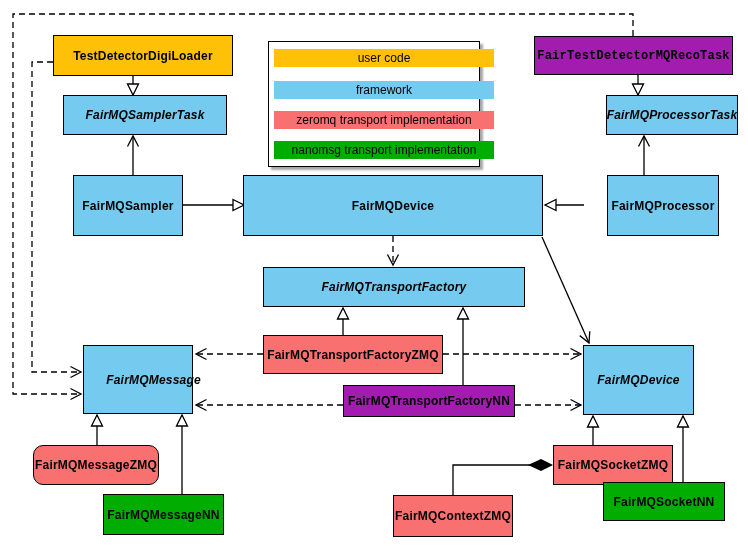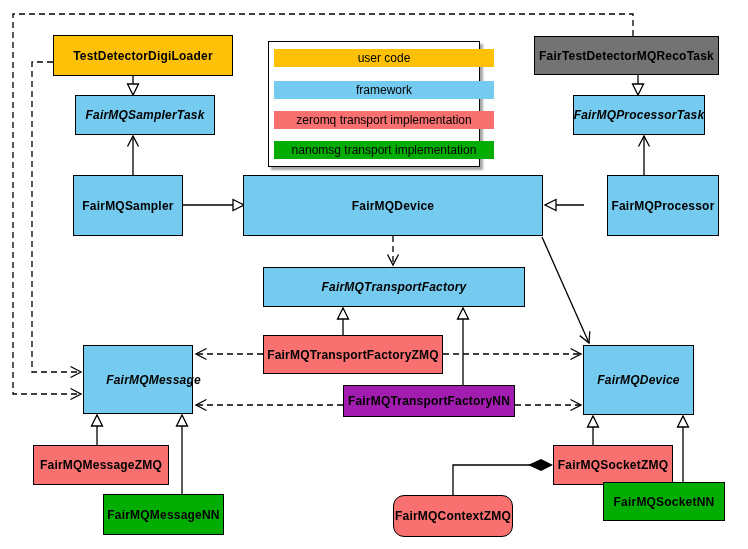--- a/index.html
+++ b/index.html
@@ -64,42 +64,42 @@
     <path d="M343,405 L196,405" stroke="#000" stroke-width="1.3" fill="none" stroke-dasharray="6,4" marker-end="url(#mOpen)"></path>
     <path d="M515,405 L581,405" stroke="#000" stroke-width="1.3" fill="none" stroke-dasharray="6,4" marker-end="url(#mOpen)"></path>
     <path d="M53,62 L32,62 L32,372 L81,372" stroke="#000" stroke-width="1.3" fill="none" stroke-dasharray="6,4" marker-end="url(#mOpen)"></path>
     <path d="M633,36 L633,14 L13,14 L13,394 L81,394" stroke="#000" stroke-width="1.3" fill="none" stroke-dasharray="6,4" marker-end="url(#mOpen)"></path>
 
     <path d="M453,495 L453,465 L530,465" stroke="#000" stroke-width="1.3" fill="none"></path>
     <polygon points="528,465 541,459 553,465 541,471" fill="#000"></polygon>
   </svg>
 
   <div class="box" style="left: 53px; top: 35px; width: 180px; height: 41px; background: rgb(255, 193, 7);">TestDetectorDigiLoader</div>
-  <div class="box" style="left: 534px; top: 36px; width: 185px; height: 39px; background: #737373;">FairTestDetectorMQRecoTask</div>
+  <div class="box" style="left: 534px; top: 36px; width: 199px; height: 39px; background: #a21caf; font-family: Liberation Mono, monospace;">FairTestDetectorMQRecoTask</div>
 
-  <div class="box abstract" style="left: 63px; top: 95px; width: 140px; height: 40px; background: rgb(116, 203, 239); margin-left: 12px;">FairMQSamplerTask</div>
-  <div class="box abstract" style="left: 573px; top: 95px; width: 132px; height: 40px; background: rgb(116, 203, 239);">FairMQProcessorTask</div>
+  <div class="box abstract" style="left: 63px; top: 95px; width: 164px; height: 40px; background: rgb(116, 203, 239);">FairMQSamplerTask</div>
+  <div class="box abstract" style="left: 606px; top: 95px; width: 132px; height: 40px; background: rgb(116, 203, 239);">FairMQProcessorTask</div>
 
   <div class="box" style="left: 73px; top: 175px; width: 110px; height: 61px; background: rgb(116, 203, 239);">FairMQSampler</div>
   <div class="box" style="left: 243px; top: 175px; width: 300px; height: 61px; background: rgb(116, 203, 239);">FairMQDevice</div>
   <div class="box" style="left: 584px; top: 175px; width: 112px; height: 61px; background: rgb(116, 203, 239); margin-left: 23px;">FairMQProcessor</div>
 
   <div class="box abstract" style="left: 263px; top: 267px; width: 262px; height: 40px; background: rgb(116, 203, 239);">FairMQTransportFactory</div>
   <div class="box" style="left: 263px; top: 335px; width: 180px; height: 39px; background: rgb(248, 112, 112);">FairMQTransportFactoryZMQ</div>
   <div class="box" style="left: 343px; top: 385px; width: 172px; height: 32px; background: #a21caf;">FairMQTransportFactoryNN</div>
 
   <div class="box abstract" style="left: 83px; top: 345px; width: 110px; height: 69px; background: rgb(116, 203, 239); padding-left: 31px;">FairMQMessage</div>
   <div class="box abstract" style="left: 583px; top: 345px; width: 111px; height: 70px; background: rgb(116, 203, 239);">FairMQDevice</div>
 
-  <div class="box" style="left: 33px; top: 445px; width: 136px; height: 40px; background: rgb(248, 112, 112);">FairMQMessageZMQ</div>
+  <div class="box" style="left: 33px; top: 445px; width: 126px; height: 40px; background: rgb(248, 112, 112); border-radius: 10px;">FairMQMessageZMQ</div>
   <div class="box" style="left: 103px; top: 494px; width: 121px; height: 41px; background: rgb(0, 173, 0);">FairMQMessageNN</div>
 
   <div class="box" style="left: 553px; top: 445px; width: 120px; height: 40px; background: rgb(248, 112, 112);">FairMQSocketZMQ</div>
   <div class="box" style="left: 603px; top: 482px; width: 122px; height: 39px; background: rgb(0, 173, 0);">FairMQSocketNN</div>
-  <div class="box" style="left: 393px; top: 495px; width: 120px; height: 42px; background: rgb(248, 112, 112); border-radius: 11px;">FairMQContextZMQ</div>
+  <div class="box" style="left: 393px; top: 495px; width: 120px; height: 42px; background: rgb(248, 112, 112);">FairMQContextZMQ</div>
 
   <div class="legend">
     <div class="legend-item" style="top: 7px; background: rgb(255, 193, 7);">user code</div>
     <div class="legend-item" style="top: 39px; background: rgb(116, 203, 239);">framework</div>
     <div class="legend-item" style="top: 69px; background: rgb(248, 112, 112);">zeromq transport implementation</div>
     <div class="legend-item" style="top: 99px; background: rgb(0, 173, 0);">nanomsg transport implementation</div>
   </div>
 
 </div>
 

